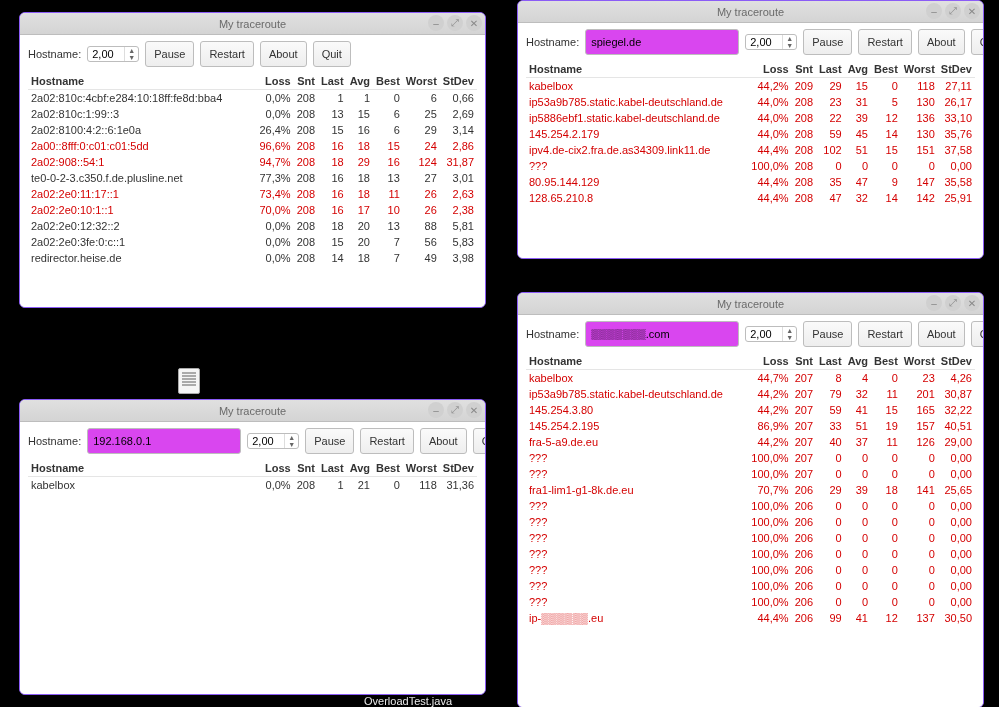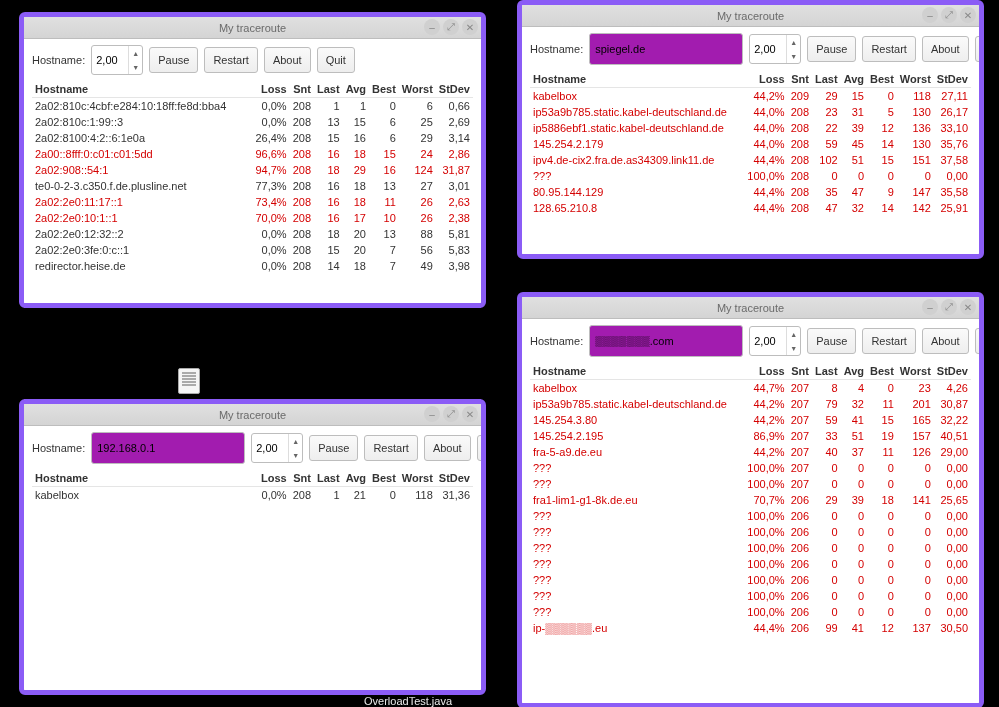--- a/index.html
+++ b/index.html
@@ -8,21 +8,21 @@
     font-family: -apple-system, "Segoe UI", Helvetica, Arial, sans-serif;
     font-size: 11px;
     width: 999px;
     height: 707px;
     position: relative;
     overflow: hidden;
   }
   .win {
     position: absolute;
     background: #f2f2f2;
-    border: 5px solid #8b5cf6;
+    border: 1px solid #8b5cf6;
     border-radius: 6px;
     box-shadow: 0 2px 6px rgba(0,0,0,.3);
     display: flex;
     flex-direction: column;
     overflow: hidden;
   }
   .titlebar {
     height: 22px;
     background: linear-gradient(#e0e0e0,#d4d4d4);
     display: flex;
@@ -65,30 +65,30 @@
     align-items: center;
     gap: 6px;
     margin-bottom: 6px;
   }
   .toolbar-label {
     font-size: 11px;
     color: #333;
   }
   .hostname-input {
     flex: 1;
-    height: 32px;
+    height: 26px;
     border: 1px solid #bdbdbd;
     border-radius: 3px;
     padding: 0 5px;
     font-size: 11px;
-    background: #a21caf;
+    background: #d946ef;
   }
   .spin {
     width: 52px;
-    height: 30px;
+    height: 16px;
     border: 1px solid #bdbdbd;
     border-radius: 3px;
     display: flex;
     align-items: stretch;
     background: #fff;
   }
   .spin input {
     width: 36px;
     border: none;
     padding: 0 4px;

